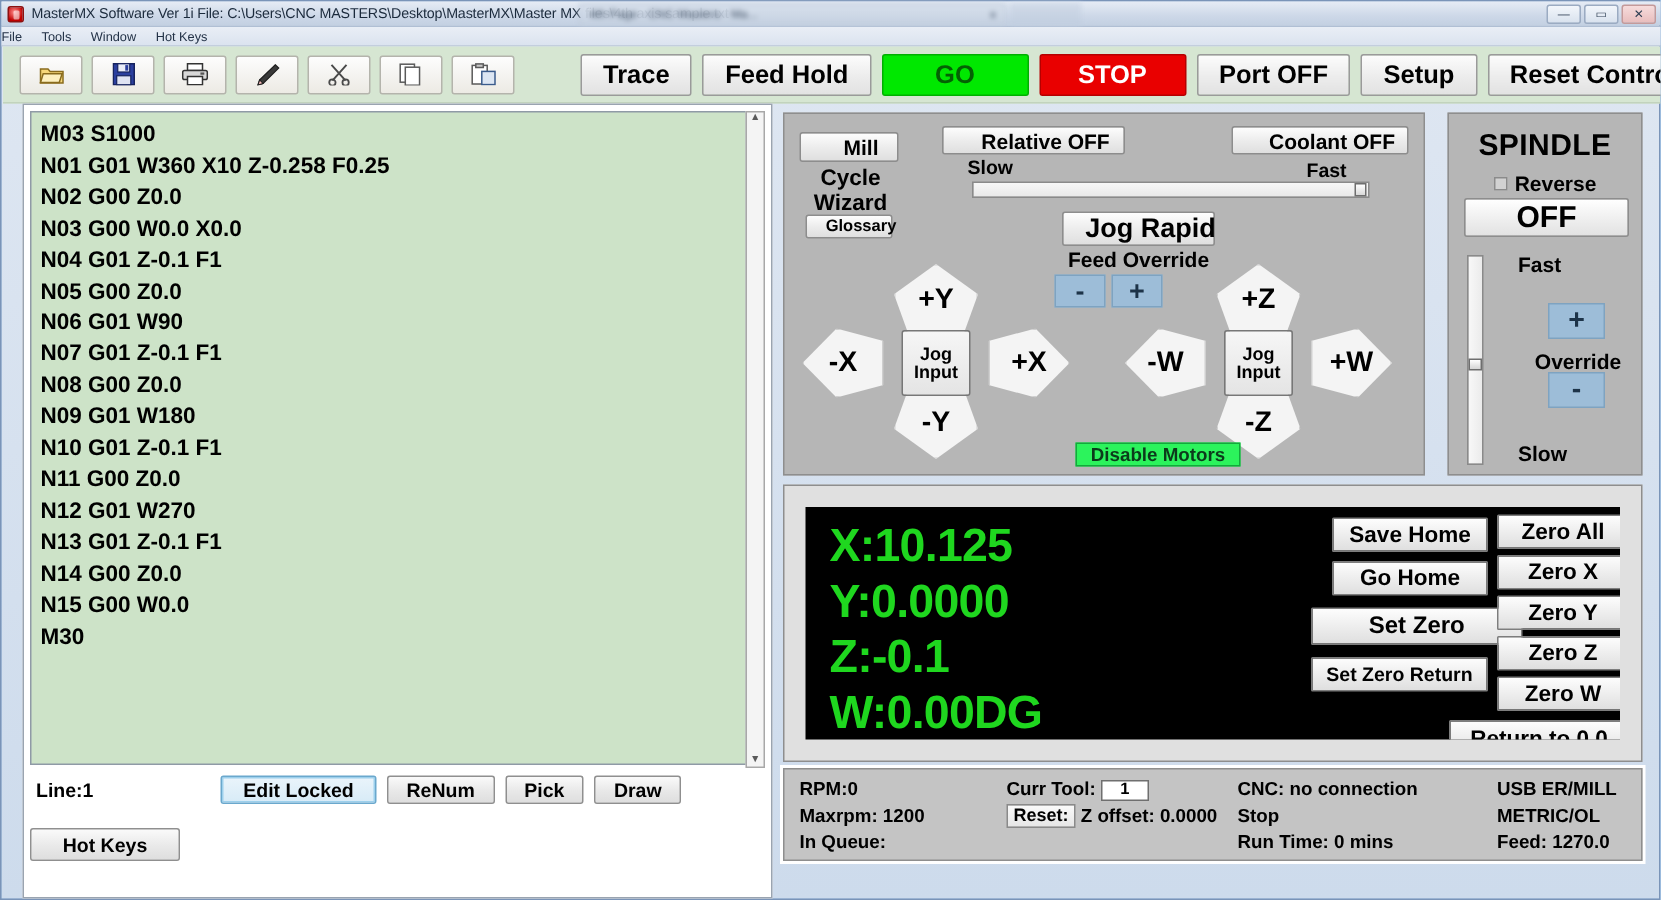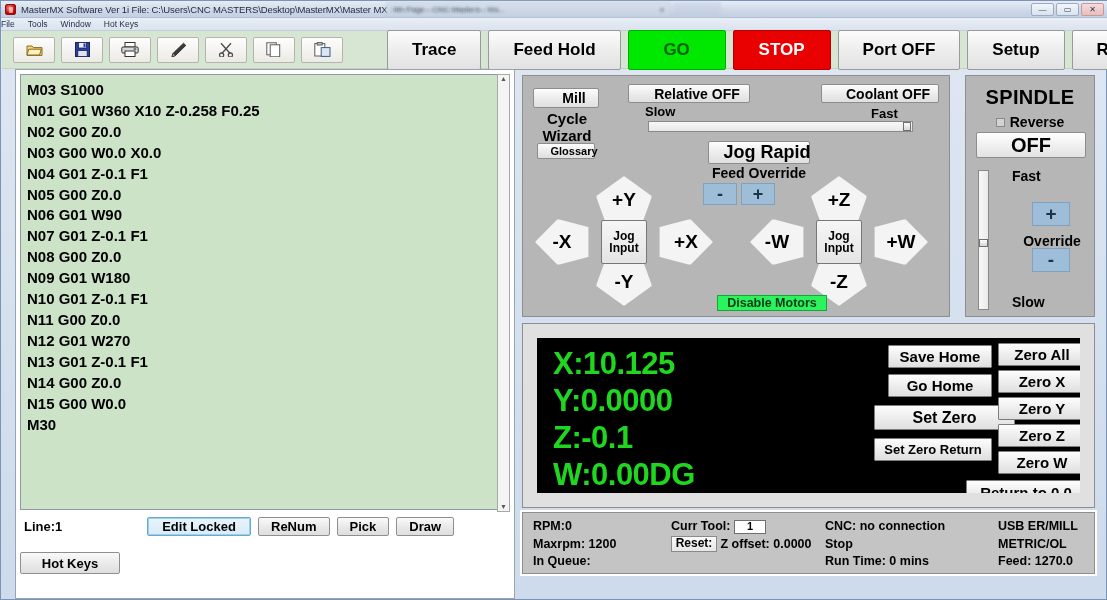--- a/index.html
+++ b/index.html
@@ -81,21 +81,21 @@
   }
   #icon-group { display:flex; gap:6px; margin-left:11px; }
   .tb-icon {
     width:42px; height:26px;
     background:linear-gradient(#fdfdfd,#eceae4);
     border:1px solid #b4b4ac; border-radius:2px;
     display:flex; align-items:center; justify-content:center;
   }
   #cmd-group { display:flex; gap:7px; margin-left:44px; align-items:center;}
   .cmd-btn {
-    height:40px; padding:0 24px;
+    height:28px; padding:0 14px;
     background:linear-gradient(#fcfcfc,#ececec 55%,#e2e2e2);
     border:1px solid #9a9a9a; border-radius:2px;
     font-size:17px; font-weight:bold; color:#000;
     display:flex; align-items:center; justify-content:center;
     white-space:nowrap;
   }
   .cmd-btn.go {
     background:#00e800; border:1px solid #00b000; color:#046104;
     min-width:98px;
   }

